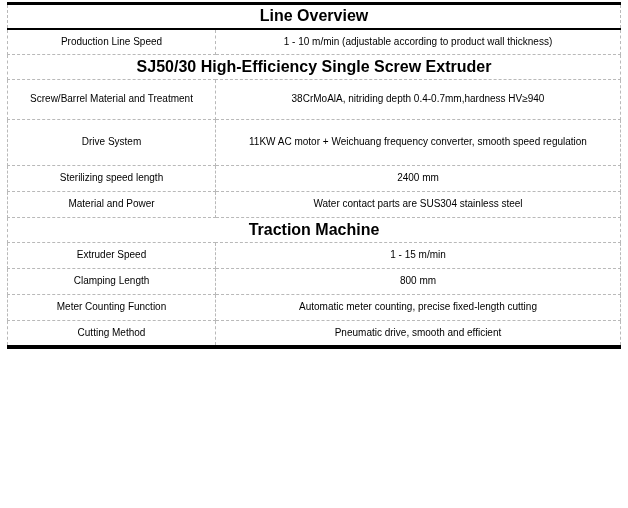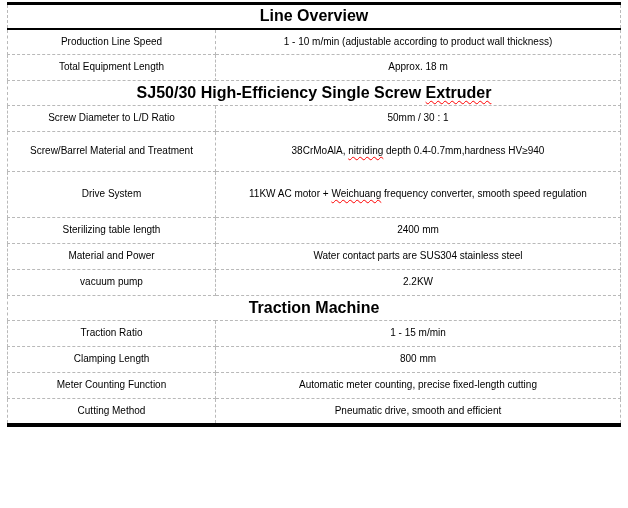--- a/index.html
+++ b/index.html
@@ -44,21 +44,20 @@
   tr.first-header td { border-bottom: 2px solid #000000; }
   td.sec {
     font-weight: bold;
     font-size: 16px;
   }
   tr.h-sec  { height: 25px; }
   tr.h-row  { height: 26px; }
   tr.h-tall { height: 40px; }
   tr.h-xtall{ height: 46px; }
   .squiggle {
-    text-decoration: underline;
     text-decoration-style: wavy;
     text-decoration-color: #ff0000;
     text-decoration-thickness: 1px;
     text-underline-offset: 2px;
     margin-top: 20px;
   }
 </style>
 </head>
 <body>
 
@@ -73,67 +72,55 @@
 
         <tr class="h-sec first-header">
           <td colspan="2" class="sec">
             <span>Line Overview</span>
           </td>
         </tr>
         <tr class="h-row">
           <td><span>Production Line Speed</span></td>
           <td><span>1 - 10 m/min (adjustable according to product wall thickness)</span></td>
         </tr>
-        <tr class="h-row">
-          <td><span>Total Equipment Length</span></td>
-          <td><span>Approx. 18 m</span></td>
-        </tr>
 
         <tr class="h-sec">
           <td colspan="2" class="sec">
             <span>SJ50/30 High-Efficiency Single Screw </span><span class="squiggle">Extruder</span>
           </td>
-        </tr>
-        <tr class="h-row">
-          <td><span>Screw Diameter to L/D Ratio</span></td>
-          <td><span>50mm / 30 :  1</span></td>
         </tr>
         <tr class="h-tall">
           <td><span>Screw/Barrel Material and Treatment</span></td>
           <td>
             <span>38CrMoAlA, </span><span class="squiggle">nitriding</span><span> depth 0.4-0.7mm,hardness HV≥940</span>
           </td>
         </tr>
         <tr class="h-xtall">
           <td><span>Drive System</span></td>
           <td>
             <span>11KW AC motor + </span><span class="squiggle">Weichuang</span><span> frequency converter, smooth speed regulation</span>
           </td>
         </tr>
 
         <tr class="h-row">
-          <td><span>Sterilizing table length</span></td>
+          <td><span>Sterilizing speed length</span></td>
           <td><span>2400 mm</span></td>
         </tr>
         <tr class="h-row">
           <td><span>Material and Power</span></td>
           <td><span>Water contact parts are SUS304 stainless steel</span></td>
-        </tr>
-        <tr class="h-row">
-          <td><span>vacuum pump</span></td>
-          <td><span>2.2KW</span></td>
         </tr>
 
         <tr class="h-sec">
           <td colspan="2" class="sec">
             <span>Traction Machine</span>
           </td>
         </tr>
         <tr class="h-row">
-          <td><span>Traction Ratio</span></td>
+          <td><span>Extruder Speed</span></td>
           <td><span>1 - 15 m/min</span></td>
         </tr>
         <tr class="h-row">
           <td><span>Clamping Length</span></td>
           <td><span>800 mm</span></td>
         </tr>
 
         <tr class="h-row">
           <td><span>Meter Counting Function</span></td>
           <td><span>Automatic meter counting, precise fixed-length cutting</span></td>

